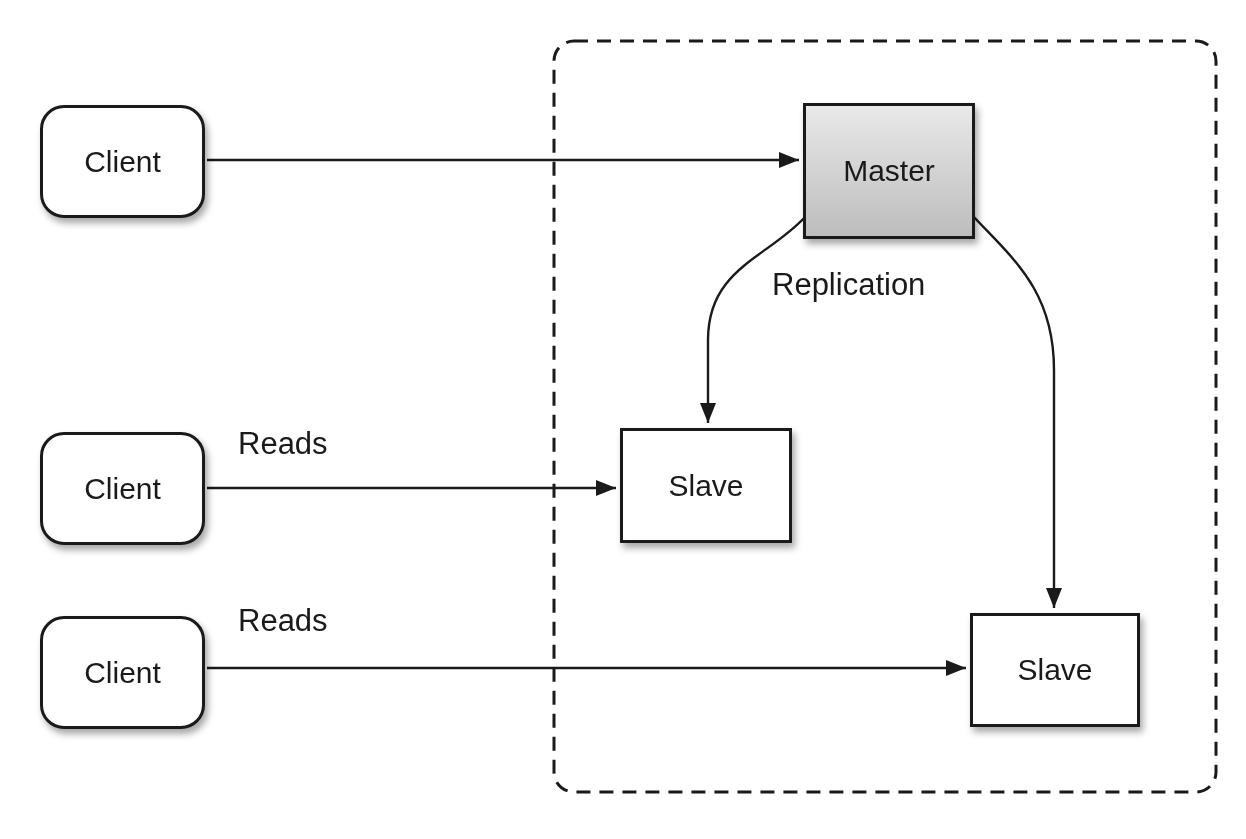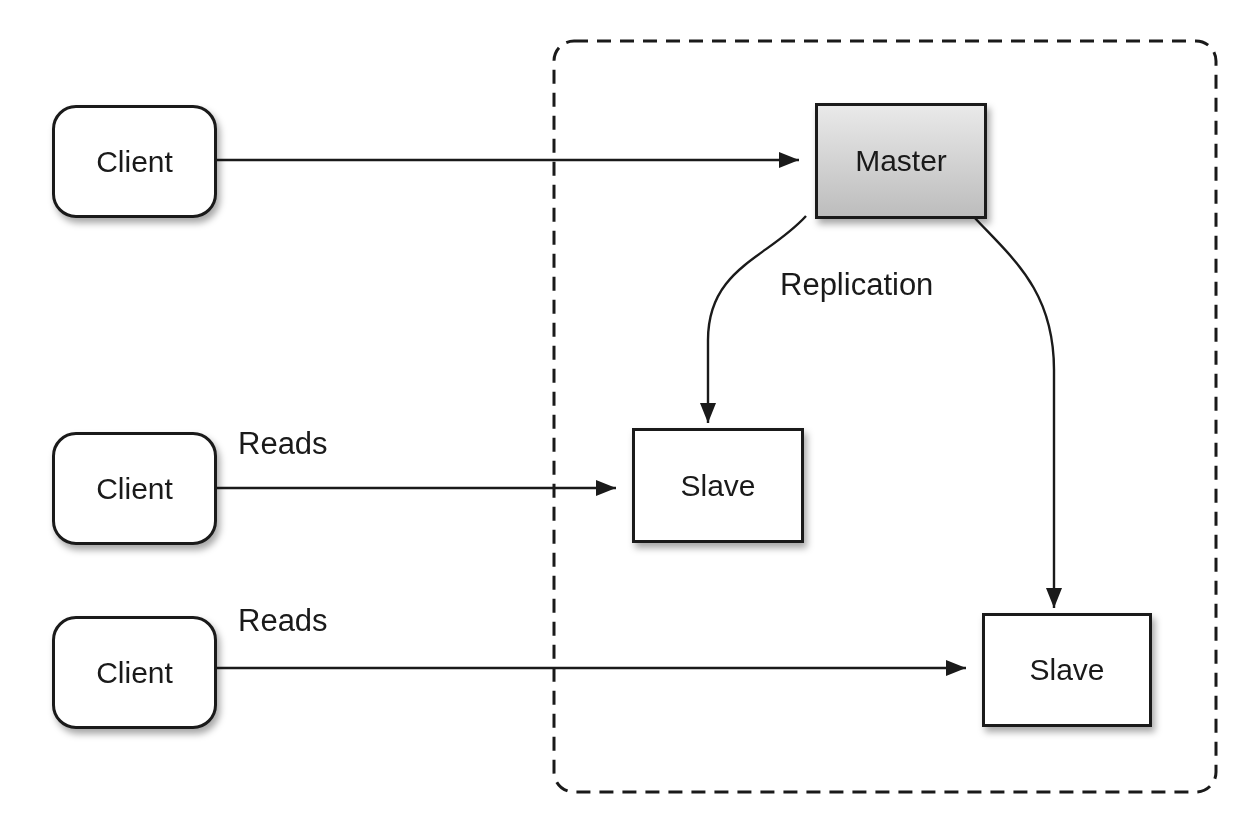--- a/index.html
+++ b/index.html
@@ -35,49 +35,48 @@
     stroke-dasharray:14 9;
   }
   .arrowhead{fill:var(--stroke);}
   .node{
     position:absolute;
     display:flex;align-items:center;justify-content:center;
     border:3px solid var(--stroke);
     background:var(--node-fill);
     font-size:30px;
     box-shadow:3px 5px 7px rgba(0,0,0,0.35);
-    margin-left:12px;
   }
   .node-client{
     left:40px;width:165px;height:113px;
     border-radius:24px;
   }
   .node-client-1{top:105px;}
   .node-client-2{top:432px;}
   .node-client-3{top:616px;}
   .node-master{
-    left:803px;top:103px;width:172px;height:116px;
+    left:803px;top:103px;width:172px;height:136px;
     background:linear-gradient(180deg, var(--master-gradient-top) 0%, var(--master-gradient-bottom) 100%);
   }
   .node-slave-1{
     left:620px;top:428px;width:172px;height:115px;
   }
   .node-slave-2{
     left:970px;top:613px;width:170px;height:114px;
   }
   .edge-label{
     position:absolute;
     font-size:31px;
     white-space:nowrap;
     line-height:1.1;
   }
   .label-reads-writes{left:254px;top:98px;}
   .label-reads-mid{left:238px;top:427px;}
   .label-reads-bottom{left:238px;top:604px;}
-  .label-replication{left:772px;top:268px;margin-left:8px;}
+  .label-replication{left:772px;top:268px;}
 </style>
 </head>
 <body>
 
 <div class="stage">
 
   <svg class="edges-layer" width="1246" height="839" viewBox="0 0 1246 839" xmlns="http://www.w3.org/2000/svg">
     <defs>
       <marker id="arrow" markerUnits="userSpaceOnUse" markerWidth="24" markerHeight="20" refX="20" refY="8" orient="auto">
         <path class="arrowhead" d="M0,0 L20,8 L0,16 Z"></path>

